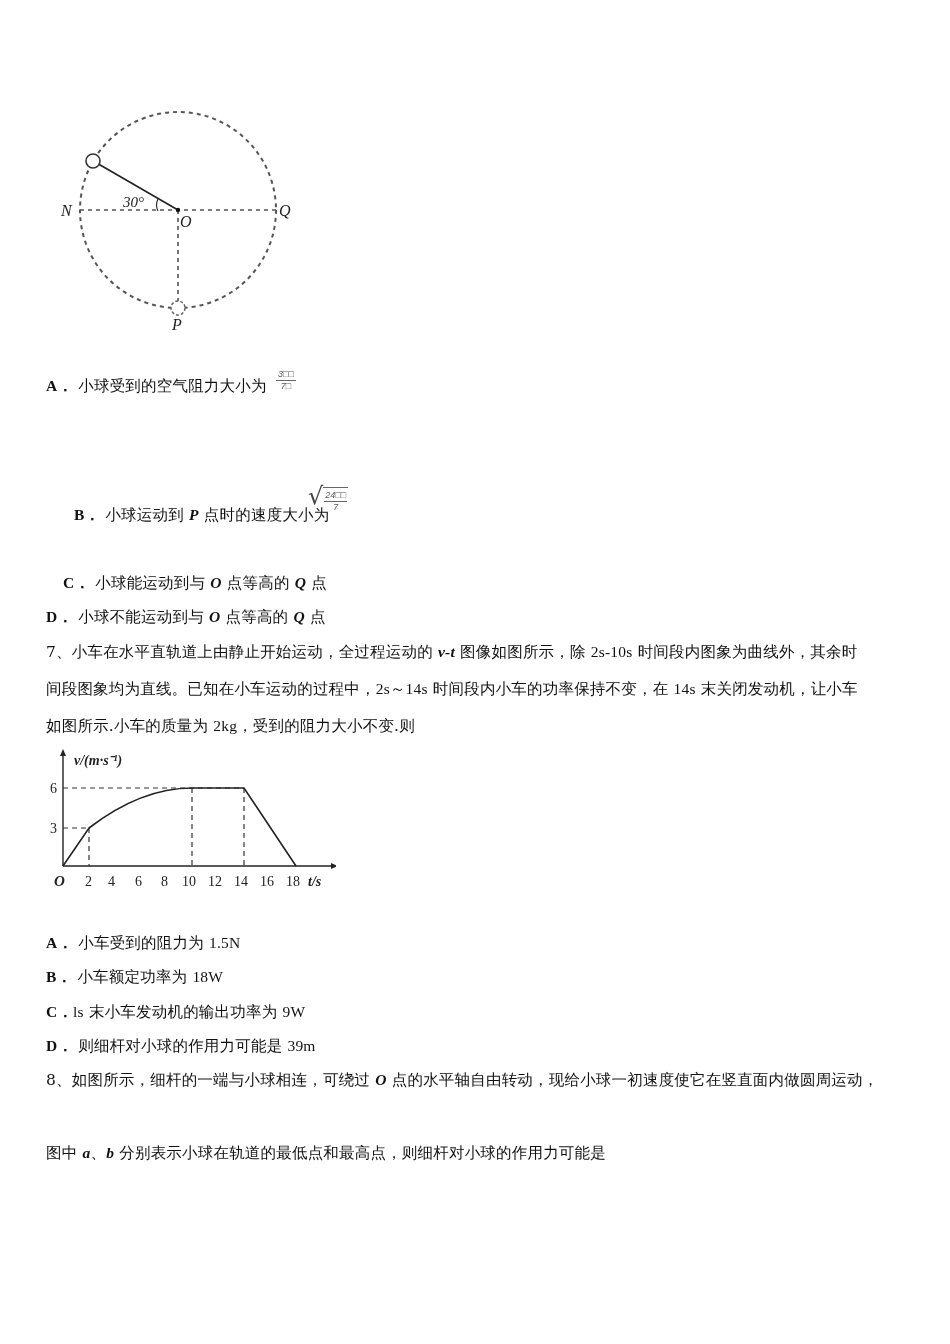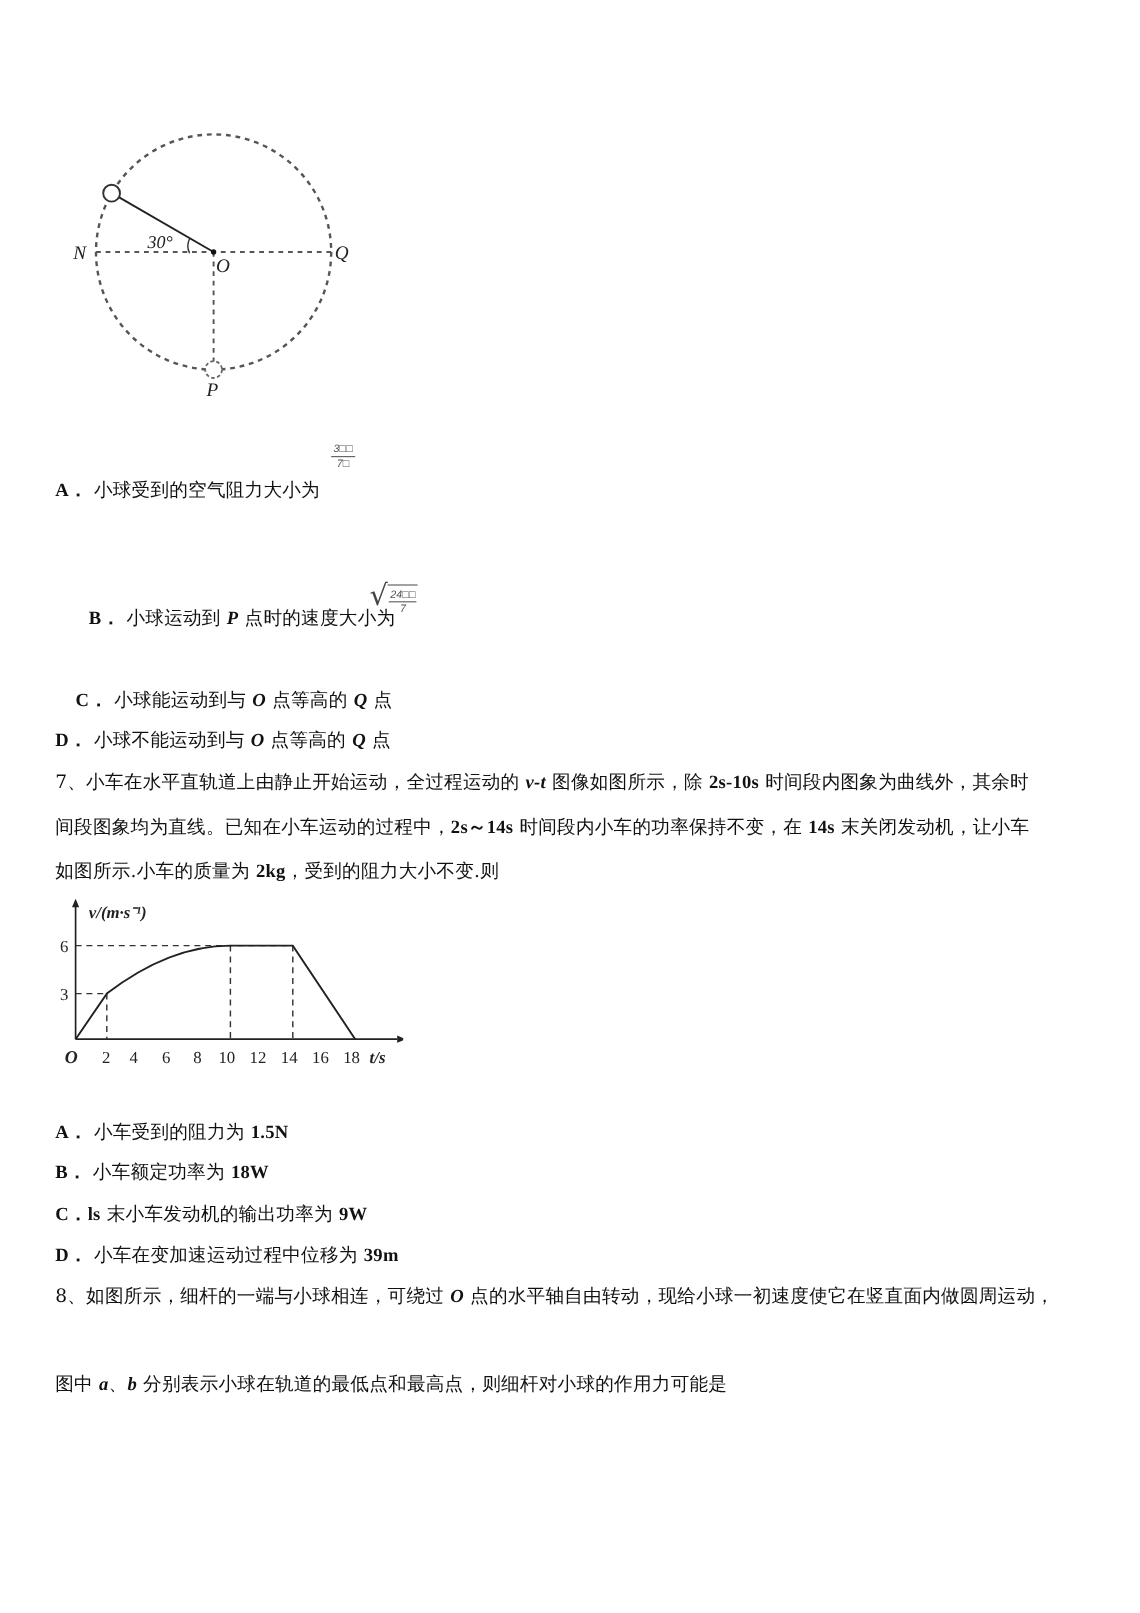--- a/index.html
+++ b/index.html
@@ -8,21 +8,21 @@
     font-family: "DejaVu Serif", "Liberation Serif", serif;
     color: #111;
   }
   .abs { position: absolute; }
   .line {
     position: absolute; left: 46px;
     font-size: 15.5px; line-height: 20px; white-space: nowrap;
     letter-spacing: 0.2px;
   }
   .opt-letter { font-weight: bold; font-family: "Liberation Serif", serif; }
-  .latin { font-family: "Liberation Serif", serif; font-weight: bold; }
+  .latin { font-family: "Liberation Serif", serif; font-weight: normal; }
   .ital { font-family: "Liberation Serif", serif; font-style: italic; font-weight: bold; }
   .frac {
     display: inline-flex; flex-direction: column; align-items: center;
     font-size: 9px; font-style: italic; color: #555; line-height: 11px;
     font-family: "Liberation Sans", sans-serif; vertical-align: top;
   }
   .frac .num { border-bottom: 1px solid #666; padding: 0 2px; }
   .sqrt-wrap { display: inline-flex; align-items: flex-start; vertical-align: bottom; }
   .sqrt-sign { font-size: 24px; line-height: 24px; color: #444; font-family: "DejaVu Sans", sans-serif; }
   .sqrt-body { border-top: 1px solid #666; display: inline-flex; flex-direction: column; align-items: center;
@@ -42,21 +42,21 @@
   <circle cx="123" cy="203" r="7" fill="#fff" stroke="#666" stroke-width="1.5" stroke-dasharray="3,2"></circle>
   <circle cx="123" cy="105" r="2.2" fill="#111"></circle>
   <path d="M103 94 Q100 100 103 106" fill="none" stroke="#333" stroke-width="1.2"></path>
   <text x="68" y="102" font-size="15" font-style="italic" fill="#222">30°</text>
   <text x="6" y="111" font-size="16" font-style="italic" fill="#222">N</text>
   <text x="125" y="122" font-size="16" font-style="italic" fill="#222">O</text>
   <text x="224" y="111" font-size="16" font-style="italic" fill="#222">Q</text>
   <text x="117" y="225" font-size="16" font-style="italic" fill="#222">P</text>
 </svg>
 
-<div class="line" style="top:398px;">
+<div class="line" style="top:376px;">
   <span class="opt-letter">A．</span>
   <span>小球受到的空气阻力大小为</span>
 </div>
 <div class="abs frac" style="left:276px;top:369px;">
   <span class="num">3□□</span>
   <span class="den">7□</span>
 </div>
 
 <div class="line" style="top:505px;margin-left:28px;">
   <span class="opt-letter">B．</span>
@@ -130,21 +130,21 @@
 </div>
 <div class="line" style="top:967px;">
   <span class="opt-letter">B．</span>
   <span>小车额定功率为 </span><span class="latin">18W</span>
 </div>
 <div class="line" style="top:1002px;">
   <span class="opt-letter">C．</span><span class="latin">ls</span><span> 末小车发动机的输出功率为 </span><span class="latin">9W</span>
 </div>
 <div class="line" style="top:1036px;">
   <span class="opt-letter">D．</span>
-  <span>小车在变加速运动过程中位移为 </span><span class="latin">39m</span>
+  <span>则细杆对小球的作用力可能是 </span><span class="latin">39m</span>
 </div>
 
 <div class="line" style="top:1070px;">
   <span>8、如图所示，细杆的一端与小球相连，可绕过 </span><span class="ital">O</span><span> 点的水平轴自由转动，现给小球一初速度使它在竖直面内做圆周运动，</span>
 </div>
 <div class="line" style="top:1107px;margin-top:36px;">
   <span>图中 </span><span class="ital">a</span><span>、</span><span class="ital">b</span><span> 分别表示小球在轨道的最低点和最高点，则细杆对小球的作用力可能是</span>
 </div>
 
 </body></html>

